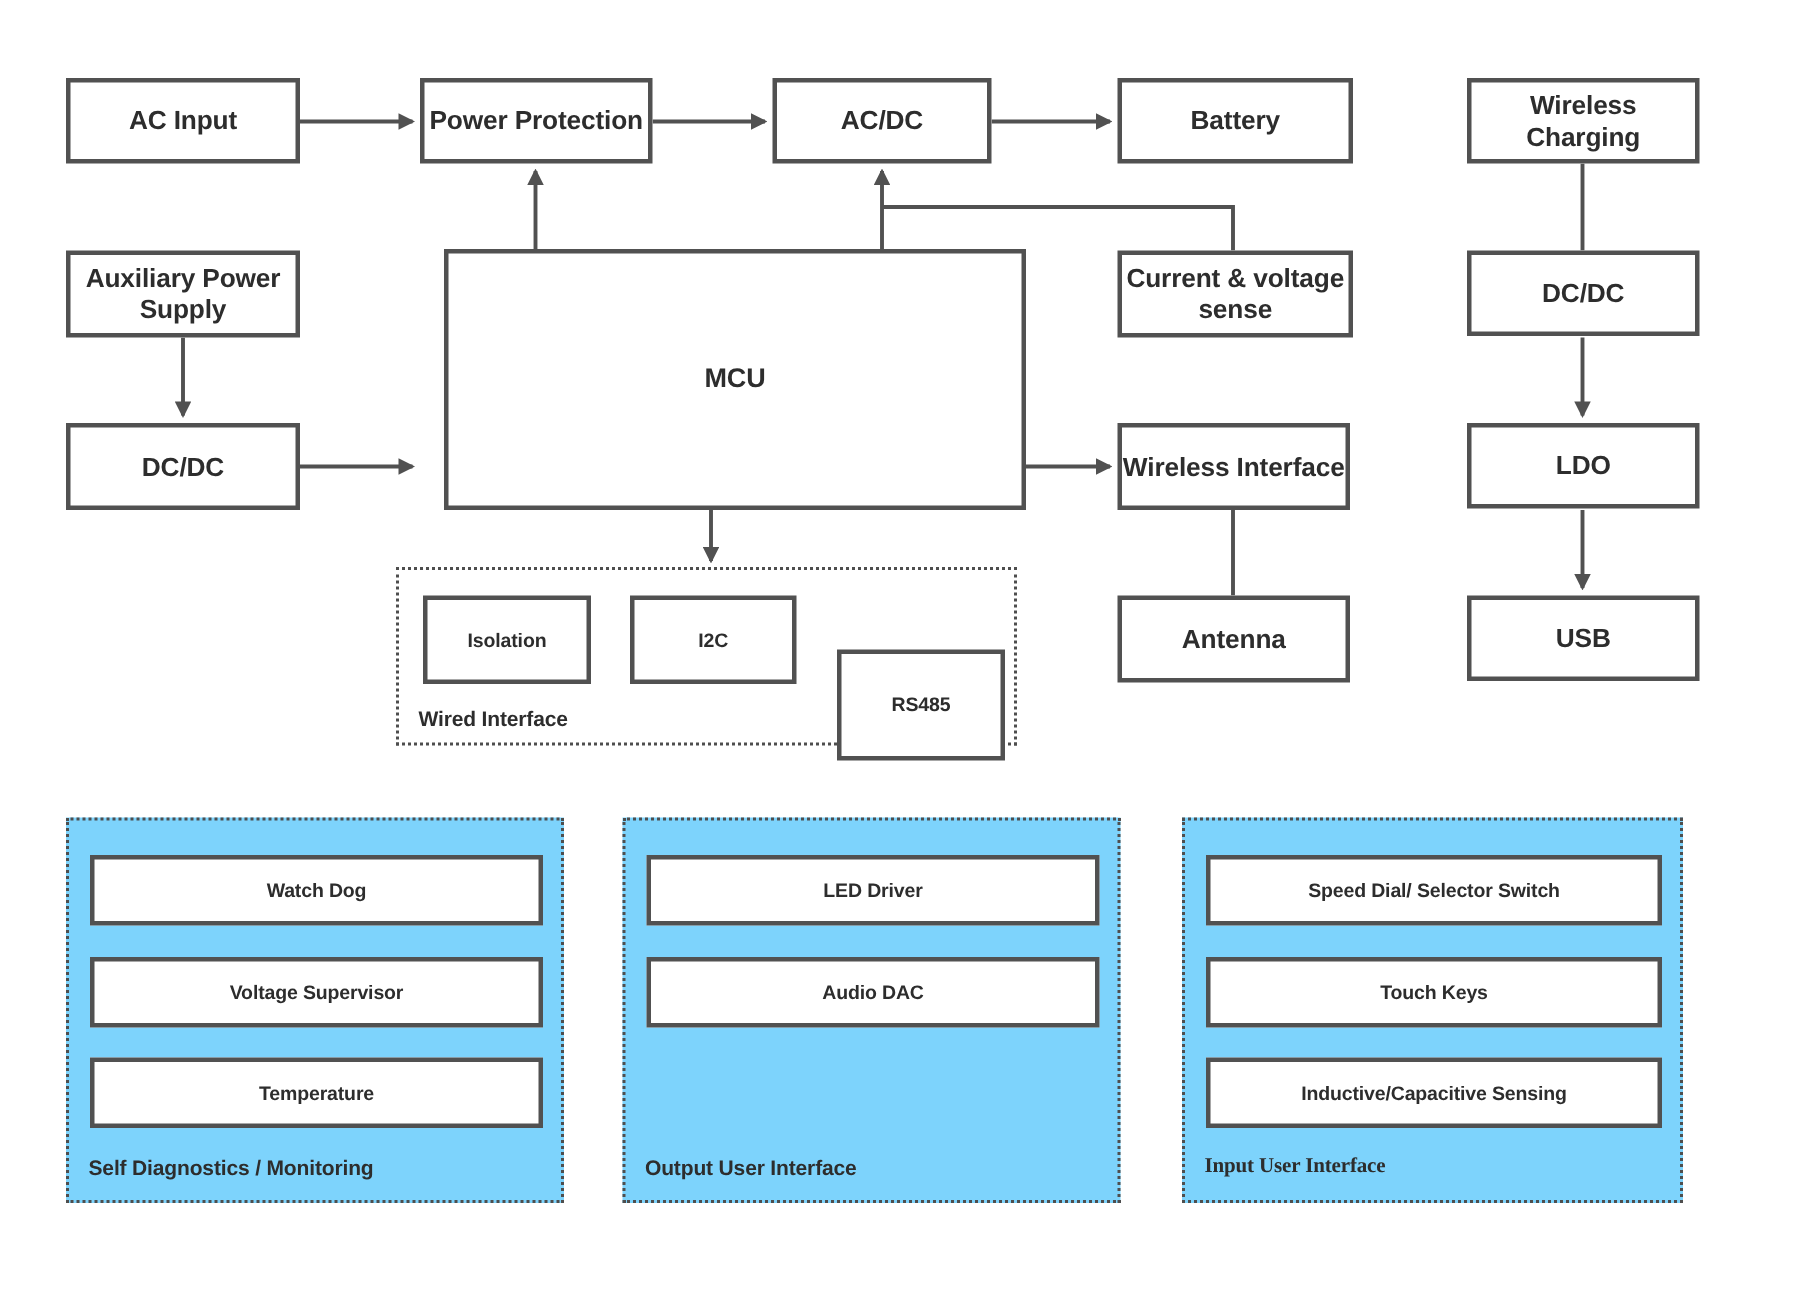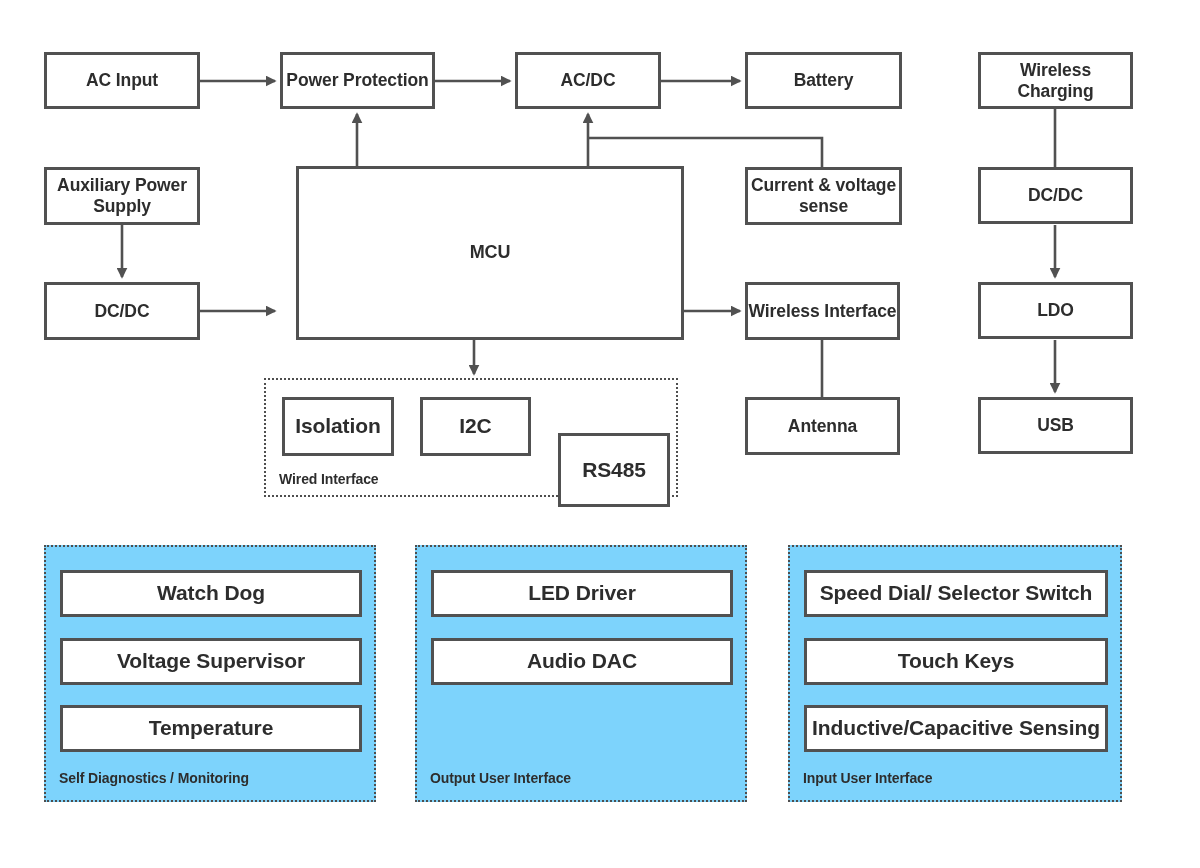--- a/index.html
+++ b/index.html
@@ -41,21 +41,21 @@
   .group-label {
     position: absolute;
     left: 13px;
     width: 100%;
     text-align: left;
     color: #2d2d2d;
     font-weight: 700;
     font-size: 14px;
     letter-spacing: -0.1px;
   }
-  .inner { font-size: 21px; }
+  .inner { font-size: 13px; }
 </style>
 </head>
 <body>
 
 <div class="canvas">
 
   <svg class="wires" viewBox="0 0 1200 868" xmlns="http://www.w3.org/2000/svg">
     <defs>
       <marker id="arr" viewBox="0 0 10 10" refX="8.5" refY="5" markerWidth="11" markerHeight="11" markerUnits="userSpaceOnUse" orient="auto">
         <path d="M0,0 L10,5 L0,10 z" fill="#515151"></path>
@@ -114,16 +114,16 @@
   <div class="group" style="left:415px; top:545px; width:332px; height:257px;text-decoration:underline;">
     <div class="block inner" style="left:14px; top:23px; width:302px; height:47px;">LED Driver</div>
     <div class="block inner" style="left:14px; top:91px; width:302px; height:47px;">Audio DAC</div>
     <div class="group-label" style="bottom:14px;">Output User Interface</div>
   </div>
 
   <div class="group" style="left:788px; top:545px; width:334px; height:257px;">
     <div class="block inner" style="left:14px; top:23px; width:304px; height:47px;">Speed Dial/ Selector Switch</div>
     <div class="block inner" style="left:14px; top:91px; width:304px; height:47px;">Touch Keys</div>
     <div class="block inner" style="left:14px; top:158px; width:304px; height:47px;">Inductive/Capacitive Sensing</div>
-    <div class="group-label" style="bottom:14px;">Input User Interface</div>
+    <div class="group-label" style="bottom:14px;font-family:Liberation Serif, serif;">Input User Interface</div>
   </div>
 
 </div>
 
 </body></html>

